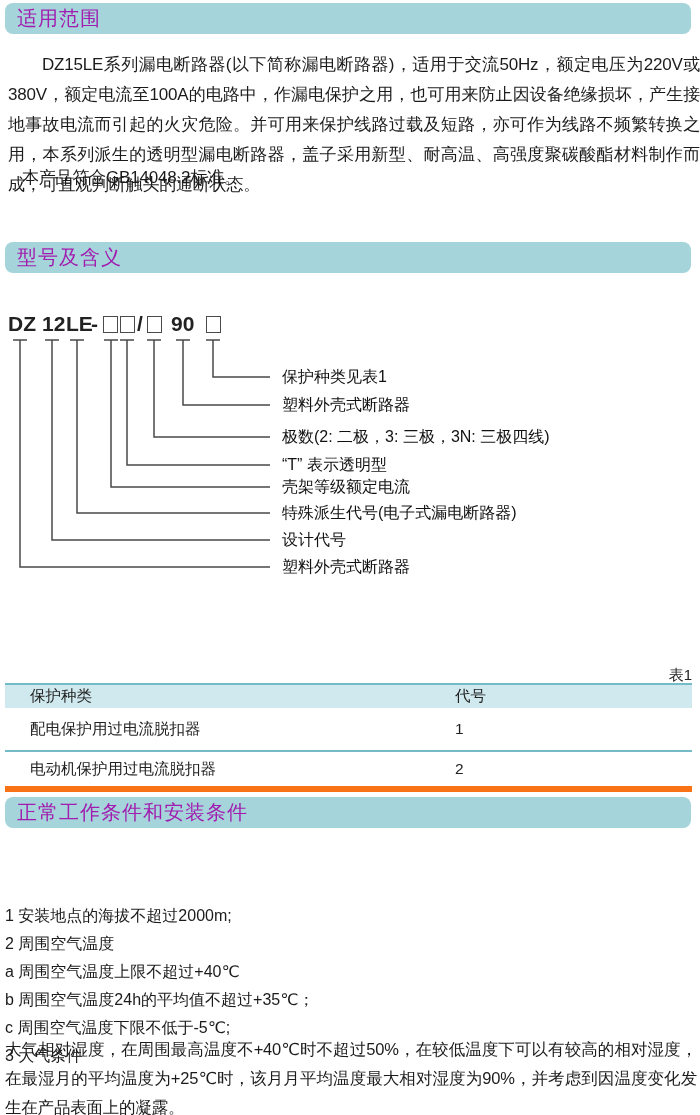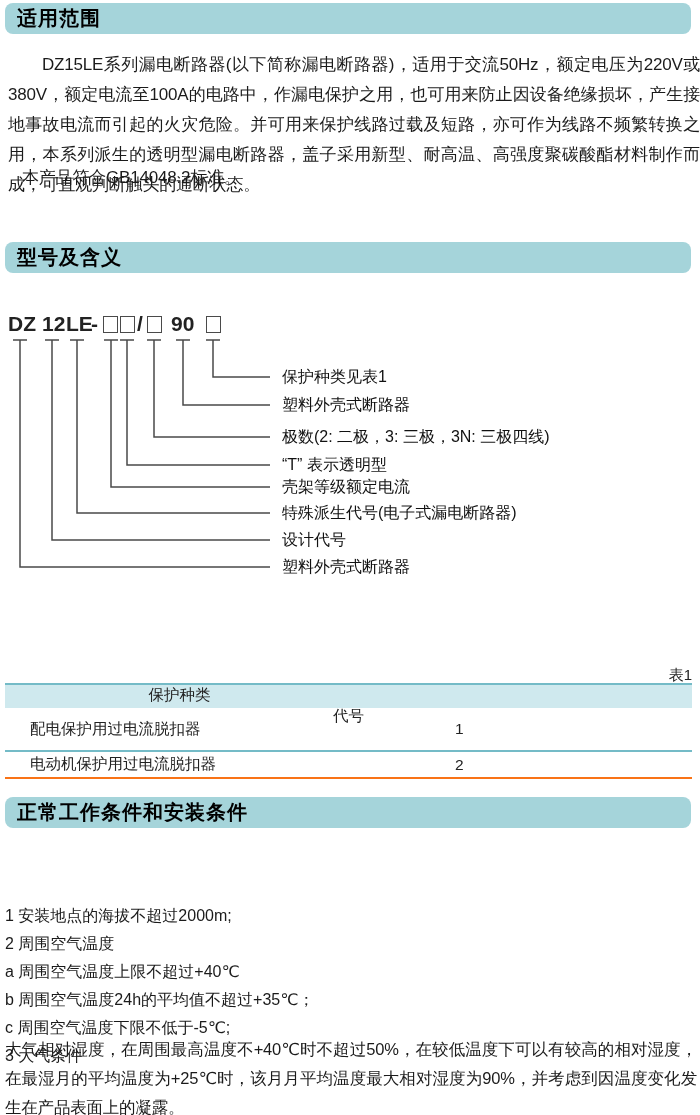--- a/index.html
+++ b/index.html
@@ -6,21 +6,21 @@
   .page{
     position:relative;width:700px;height:1115px;background:#ffffff;
     font-family:"Liberation Sans","DejaVu Sans",sans-serif;color:#1c1c1c;
     overflow:hidden;
   }
   .bar{
     position:absolute;left:5px;width:686px;height:31px;background:#a5d4da;
     border-radius:8px;display:flex;align-items:center;padding-left:12px;
     box-sizing:border-box;
   }
-  .bar-title{color:#000000;font-size:20px;font-weight:700;letter-spacing:1px;}
+  .bar-title{color:#a21caf;font-size:20px;font-weight:400;letter-spacing:1px;}
   .body-para{
     position:absolute;left:5px;width:692px;font-size:17px;line-height:30px;
     text-align:justify;letter-spacing:-0.2px;color:#1b1b1b;margin:3px;
   }
   .indent2{text-indent:34px;}
   .indent1{text-indent:14px;}
   .mpart{position:absolute;top:312px;font-size:21px;font-weight:700;color:#222;}
   .mbox{
     position:absolute;top:316px;width:13px;height:15px;
     border:1.5px solid #4a4a4a;background:#fff;
@@ -33,23 +33,23 @@
   }
   .table-tag{
     position:absolute;left:0;top:666px;width:692px;text-align:right;
     font-size:15px;color:#222;
   }
   .ptable{
     position:absolute;left:5px;top:683px;width:687px;
     border-top:2px solid #74bbc7;box-sizing:border-box;
   }
   .trow{display:flex;align-items:center;box-sizing:border-box;}
-  .thead-row{height:23px;background:#cfe9ee;flex-direction:column;}
+  .thead-row{height:23px;background:#cfe9ee;}
   .tbody-row1{height:44px;border-bottom:2px solid #74bbc7;}
-  .tbody-row2{height:27px;border-bottom:2px solid #f97316;}
+  .tbody-row2{height:40px;border-bottom:6px solid #f97316;}
   .tc1{width:450px;padding-left:25px;box-sizing:border-box;font-size:15.5px;color:#222;}
   .tc2{flex:1;font-size:15.5px;color:#222;}
   .cond{position:absolute;left:5px;font-size:16px;color:#1b1b1b;white-space:nowrap;margin-top:38px;}
   .final-para{
     position:absolute;left:5px;top:1035px;width:692px;font-size:16.5px;
     line-height:29px;text-align:justify;letter-spacing:-0.2px;color:#1b1b1b;margin:0;
   }
 </style>
 </head>
 <body>

